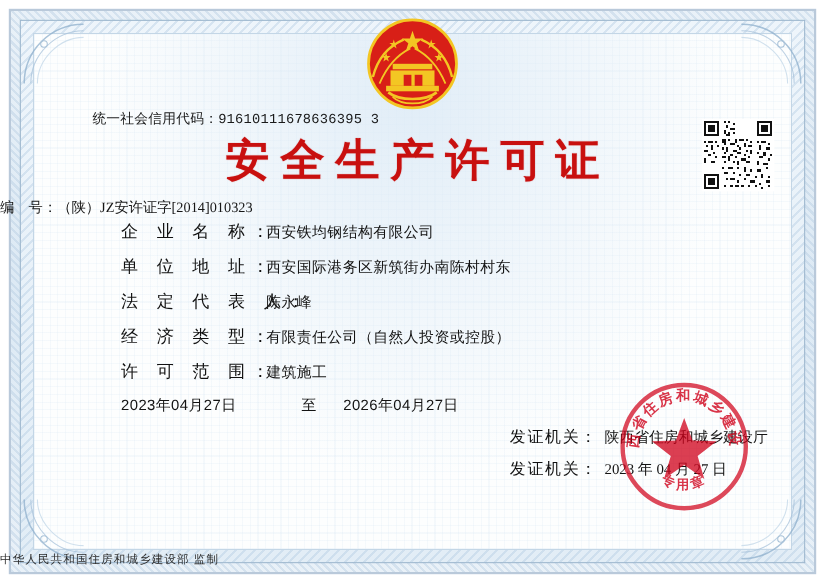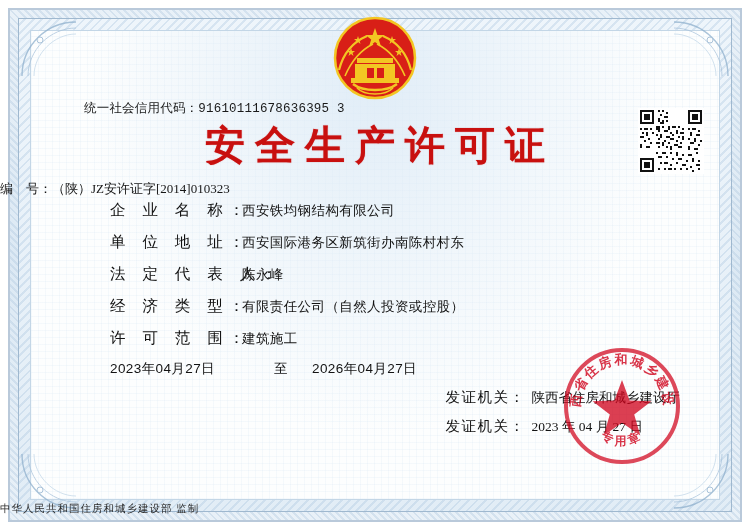--- a/index.html
+++ b/index.html
@@ -180,21 +180,21 @@
     white-space: nowrap;
     font-family: Liberation Sans, sans-serif;
   }
   .validity .v-from { display: inline-block; width: 140px; }
   .validity .v-sep  { display: inline-block; width: 62px; text-align: center; font-size:13.5px; }
   .validity .v-to   { display: inline-block; }
 
   
   .issuer {
     position: absolute;
-    right: 70px;
+    right: 52px;
     bottom: 84px;
     text-align: right;
     z-index: 6;
   }
   .issuer-row {
     display: flex;
     align-items: baseline;
     margin-bottom: 10px;
     white-space: nowrap;
   }

